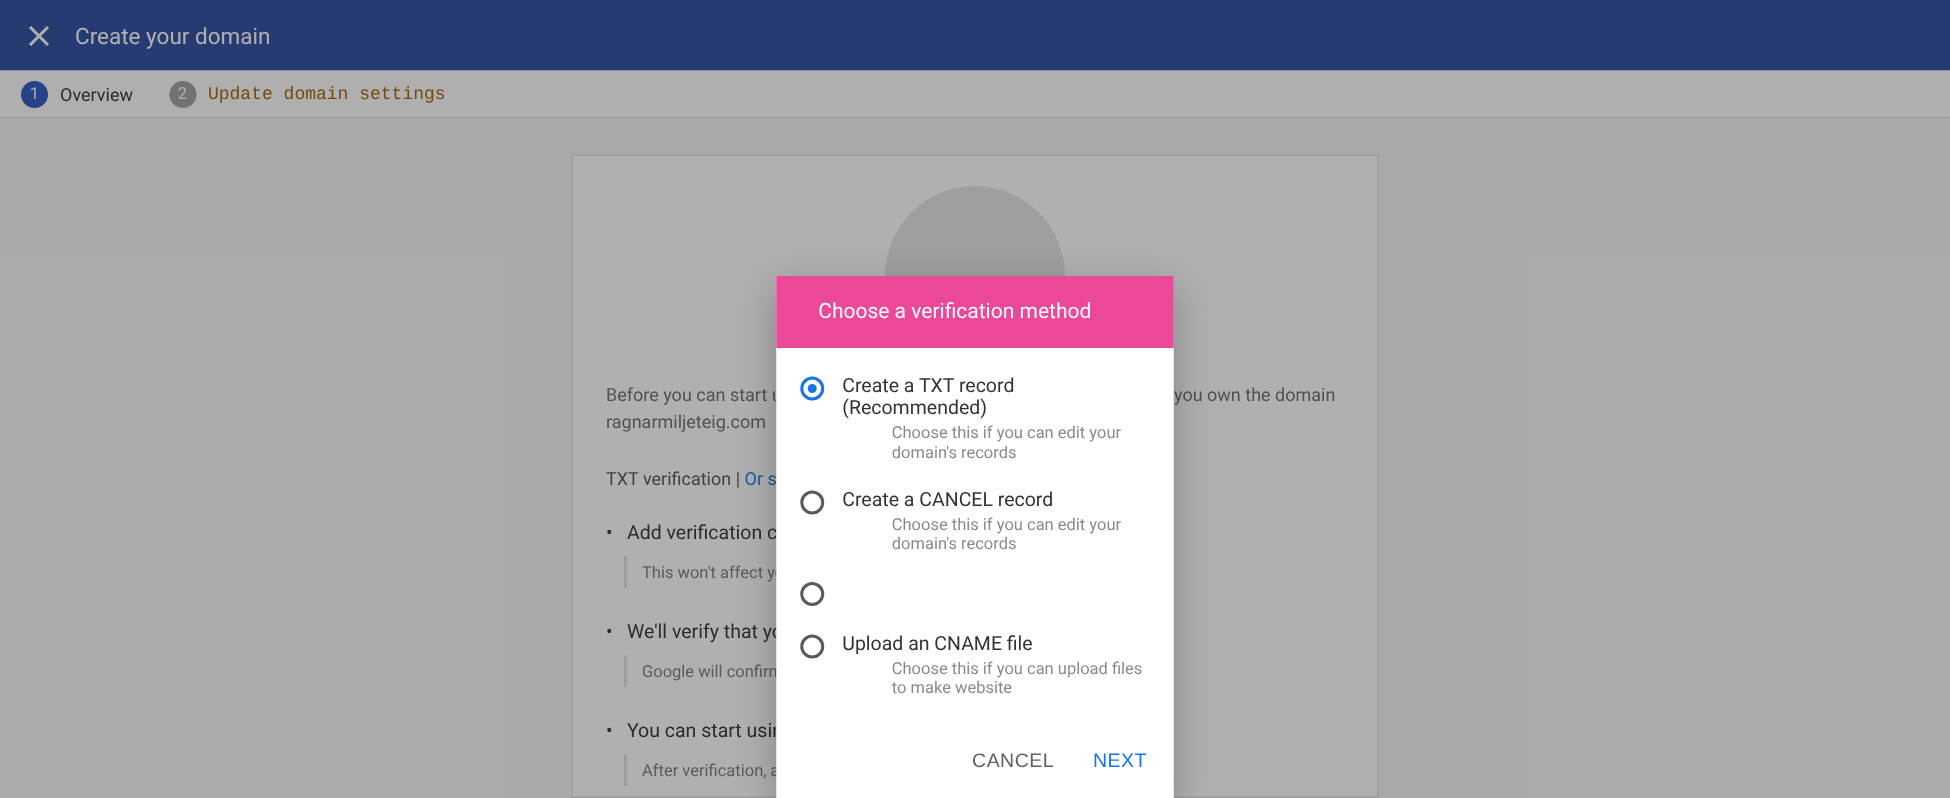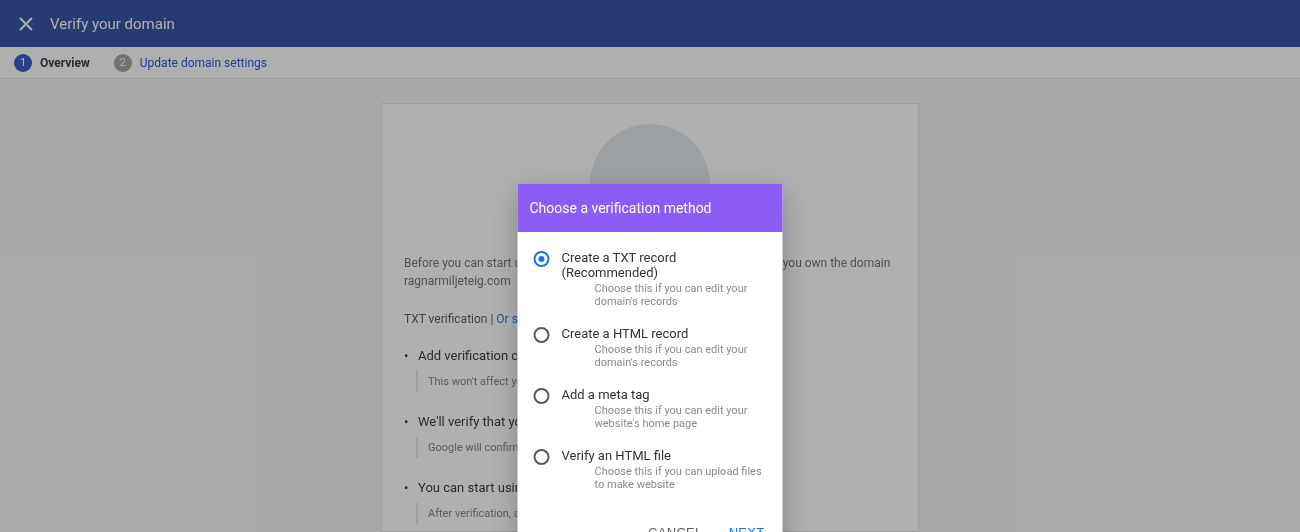--- a/index.html
+++ b/index.html
@@ -49,23 +49,23 @@
   }
   .step-num {
     width: 18px; height: 18px;
     border-radius: 50%;
     display: flex; align-items: center; justify-content: center;
     font-size: 11px;
     margin-right: 8px;
     color: #fff;
   }
   .step-active .step-num { background: #2b56c3; }
-  .step-active .step-label { color: #333; font-weight: 700; }
+  .step-active .step-label { color: #333; font-weight: 400; }
   .step-inactive .step-num { background: #a0a0a0; }
-  .step-inactive .step-label { color: #1d4ed8; }
+  .step-inactive .step-label { color: #a16207; font-family: Liberation Mono, monospace; }
 
   .content-area {
     position: absolute;
     top: 79px; left: 0; right: 0; bottom: 0;
     display: flex;
     justify-content: center;
     padding-top: 24px;
   }
   .card {
     width: 538px;
@@ -136,24 +136,24 @@
   .dialog {
     position: absolute;
     left: 50%; top: 184px;
     transform: translateX(-50%);
     width: 265px;
     background: #fff;
     z-index: 20;
     box-shadow: 0 8px 24px rgba(0,0,0,0.25);
   }
   .dialog-header {
-    background: #8b5cf6;
+    background: #ec4899;
     color: #fff;
     font-size: 14px;
-    padding: 16px 12px;
+    padding: 16px 28px;
   }
   .dialog-body {
     padding: 18px 16px 6px 16px;
   }
   .option {
     display: flex;
     align-items: flex-start;
     margin-bottom: 18px;
     cursor: pointer;
   }
@@ -199,21 +199,21 @@
 </style>
 </head>
 <body>
 
 <div class="topbar">
   <div class="topbar-close">
     <svg width="14" height="14" viewBox="0 0 14 14">
         <path d="M1 1 L13 13 M13 1 L1 13" stroke="#ffffff" stroke-width="2"></path>
       </svg>
   </div>
-  <div class="topbar-title">Verify your domain</div>
+  <div class="topbar-title">Create your domain</div>
 </div>
 
 <div class="stepbar">
   <div class="step step-active">
     <div class="step-num">1</div>
     <div class="step-label">Overview</div>
   </div>
   <div class="step step-inactive">
     <div class="step-num">2</div>
     <div class="step-label">Update domain settings</div>
@@ -254,37 +254,33 @@
       <div class="radio checked"></div>
       <div class="opt-text">
         <div class="opt-title">Create a TXT record (Recommended)</div>
         <div class="opt-desc">Choose this if you can edit your domain's records</div>
       </div>
     </div>
 
     <div class="option">
       <div class="radio"></div>
       <div class="opt-text">
-        <div class="opt-title">Create a HTML record</div>
+        <div class="opt-title">Create a CANCEL record</div>
         <div class="opt-desc">Choose this if you can edit your domain's records</div>
       </div>
     </div>
 
     <div class="option">
       <div class="radio"></div>
-      <div class="opt-text">
-        <div class="opt-title">Add a meta tag</div>
-        <div class="opt-desc">Choose this if you can edit your website's home page</div>
-      </div>
     </div>
 
     <div class="option">
       <div class="radio"></div>
       <div class="opt-text">
-        <div class="opt-title">Verify an HTML file</div>
+        <div class="opt-title">Upload an CNAME file</div>
         <div class="opt-desc">Choose this if you can upload files to make website</div>
       </div>
     </div>
 
   </div>
   <div class="dialog-actions">
     <button class="dlg-btn dlg-cancel">CANCEL</button>
     <button class="dlg-btn dlg-next">NEXT</button>
   </div>
 </div>

